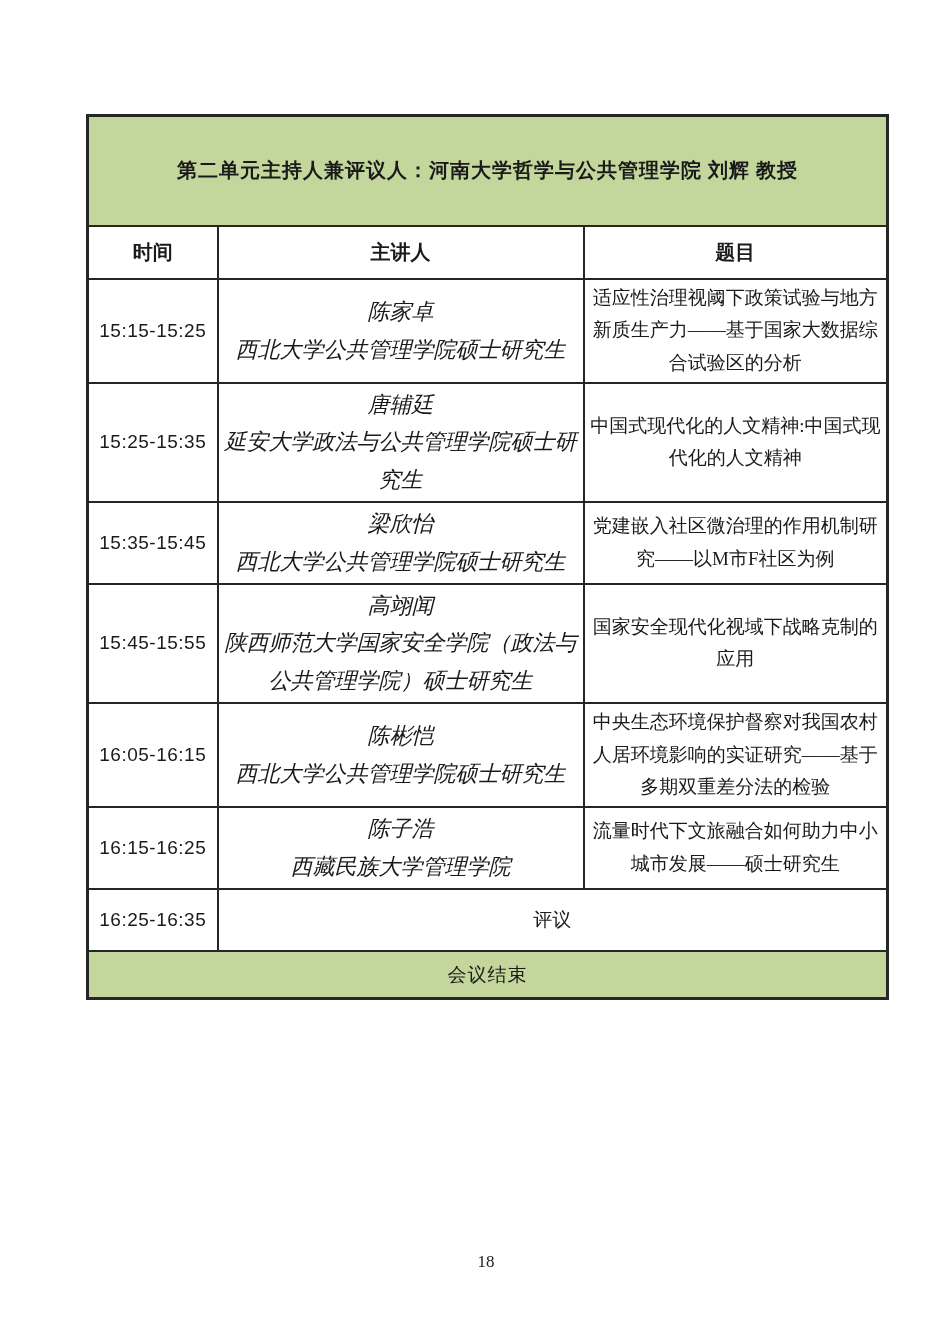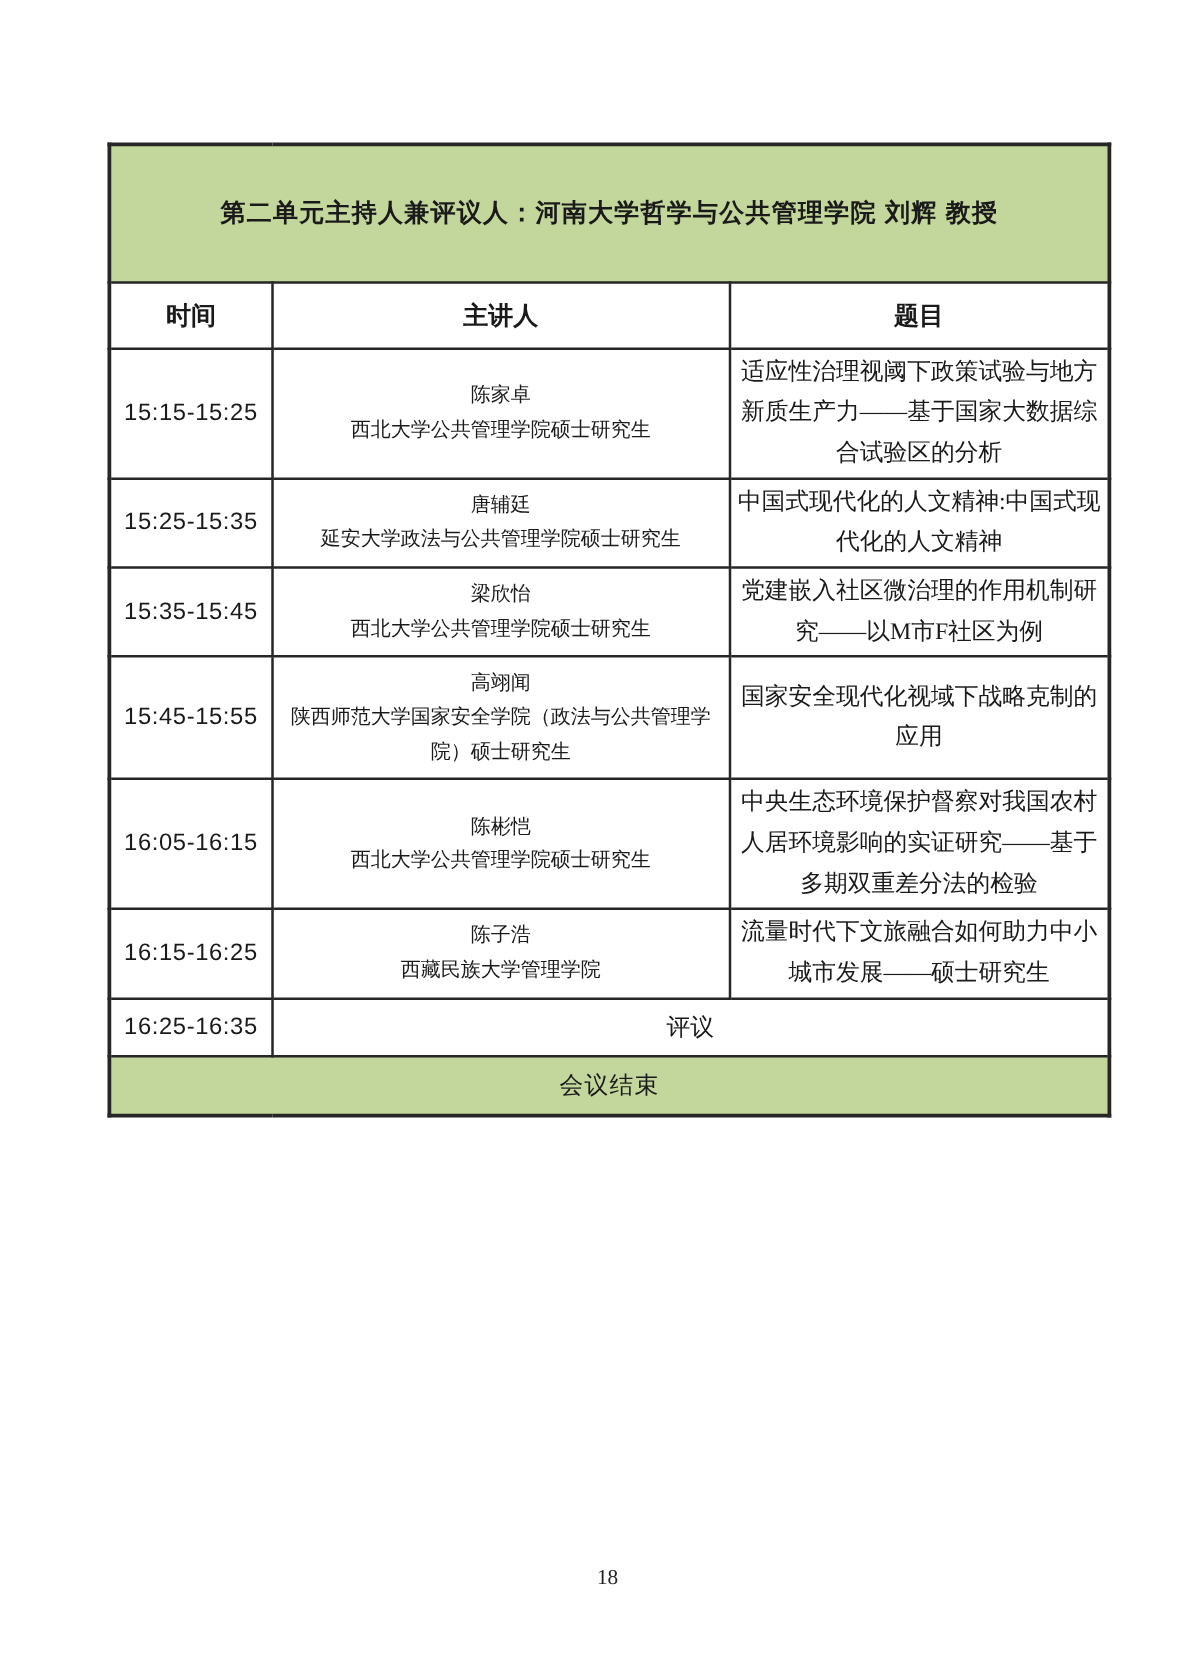--- a/index.html
+++ b/index.html
@@ -25,39 +25,39 @@
   }
   table.program td, table.program th {
     border: 2px solid var(--line);
     text-align: center;
     vertical-align: middle;
     padding: 2px 4px;
   }
   .banner-cell {
     background: var(--banner-green);
     height: 110px;
-    font-family: Liberation Sans, sans-serif;
+    font-family: Liberation Serif, serif;
     font-weight: bold;
     font-size: 20px;
     letter-spacing: 1px;
   }
   .head-row th {
     height: 53px;
     font-family: "Liberation Sans", sans-serif;
     font-weight: bold;
     font-size: 20px;
     background: #ffffff;
   }
   .time-cell {
     font-family: "Liberation Sans", sans-serif;
     font-size: 19px;
     letter-spacing: 0.5px;
     white-space: nowrap;
   }
-  .speaker-cell { font-size: 16px; line-height: 1.72; padding: 2px 6px; }
+  .speaker-cell { font-size: 22px; line-height: 1.72; padding: 2px 6px; font-style: italic; }
   .topic-cell   { font-size: 19px; line-height: 1.72; padding: 2px 6px; }
   .review-cell  { font-size: 19px; }
   .footer-cell {
     background: var(--banner-green);
     height: 48px;
     font-size: 19px;
     letter-spacing: 1px;
     font-family: Liberation Mono, monospace;
   }
   .page-number {
@@ -142,21 +142,21 @@
 
     <tr style="height:68px">
       <td class="time-cell">16:15-16:25</td>
       <td class="speaker-cell">
         <div>陈子浩</div>
         <div>西藏民族大学管理学院</div>
       </td>
       <td class="topic-cell">流量时代下文旅融合如何助力中小城市发展——硕士研究生</td>
     </tr>
 
-    <tr style="height:46px">
+    <tr style="height:62px">
       <td class="time-cell">16:25-16:35</td>
       <td class="review-cell" colspan="2">评议</td>
     </tr>
 
     <tr>
       <td class="footer-cell" colspan="3">会议结束</td>
     </tr>
   </tbody>
     </table>
 

